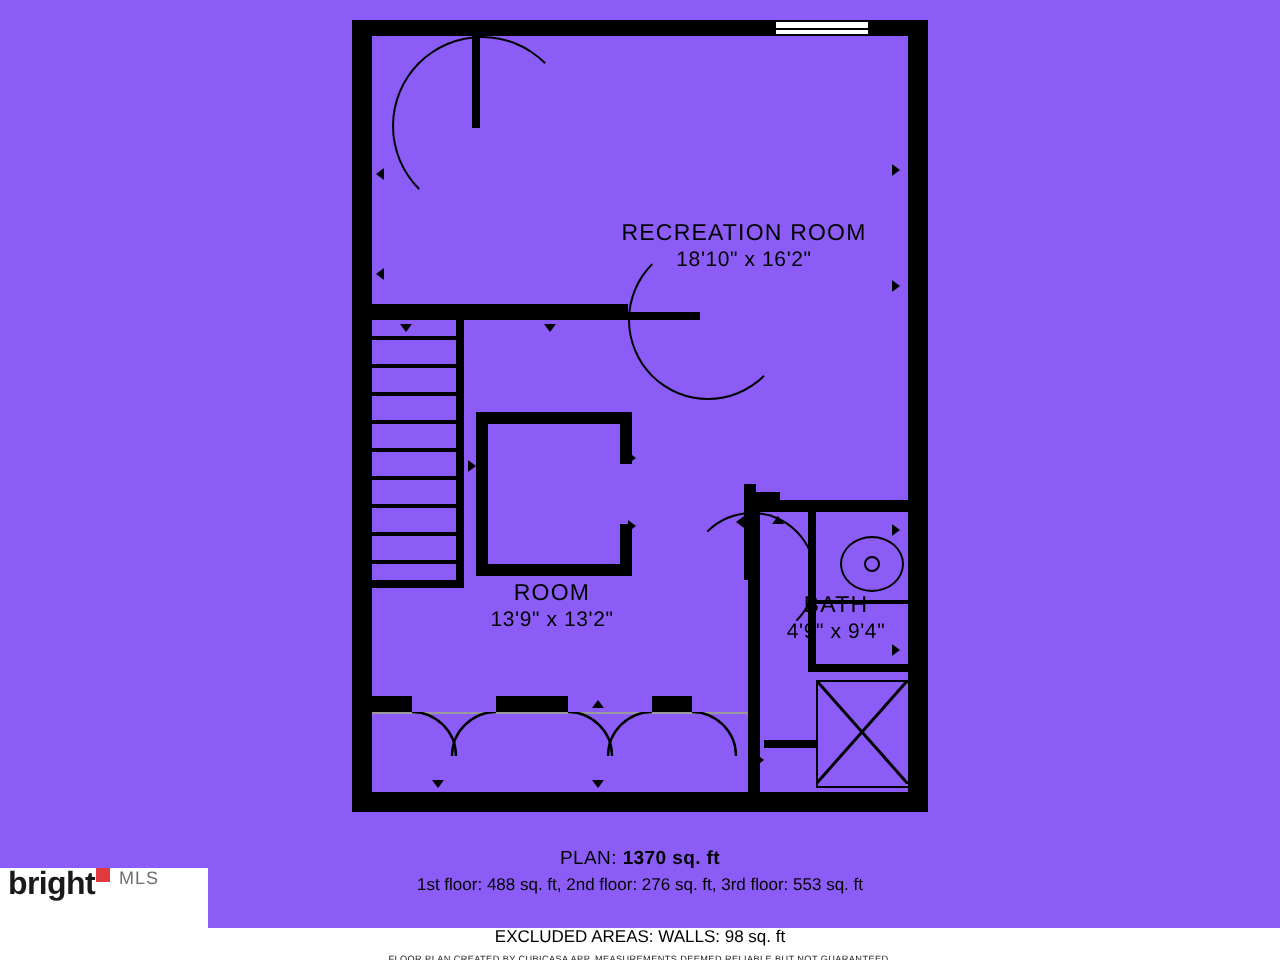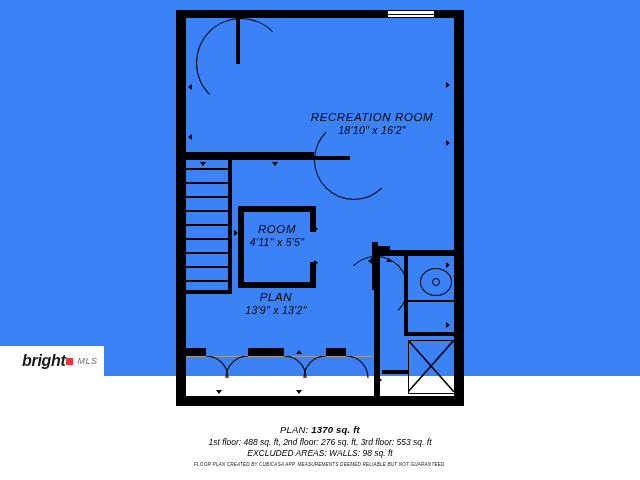--- a/index.html
+++ b/index.html
@@ -11,23 +11,22 @@
     width: 640px;
     height: 480px;
     font-family: "Liberation Sans", sans-serif;
     position: relative;
     overflow: hidden;
   }
   #stage {
     position: absolute;
     left: 0; top: 0;
     width: 640px;
-    height: 376px;
-    background: #3b82f6;
-    font-style: italic;
+    height: 464px;
+    background: #8b5cf6;
   }
   
   #plan {
     position: absolute;
     left: 176px;
     top: 10px;
     width: 288px;
     height: 396px;
   }
   .wall {
@@ -109,39 +108,39 @@
     font-weight: bold;
     letter-spacing: 0.2px;
   }
   #footer .total .tot-label { font-weight: normal; }
   #footer .floors {
     font-size: 8.5px;
     margin-top: 2px;
   }
   #footer .excluded {
     font-size: 8.5px;
-    margin-top: 1px;
+    margin-top: 16px;
   }
   #footer .disclaimer {
     font-size: 4.6px;
     margin-top: 4px;
     letter-spacing: 0.2px;
     color: #222;
   }
   
   #logo {
     position: absolute;
     left: 0;
     bottom: 0;
     width: 104px;
     height: 30px;
     background: #ffffff;
     display: flex;
-    align-items: center;
-    padding-left: 22px;
+    align-items: flex-start;
+    padding-left: 4px;
     box-sizing: border-box;
   }
   #logo .brand {
     font-size: 16px;
     font-weight: bold;
     color: #1a1a1a;
     letter-spacing: -0.3px;
   }
   #logo .sq {
     display: inline-block;
@@ -266,30 +265,30 @@
     <div class="arrow down" style="left:120px; top:380px;"></div>
     <div class="arrow down" style="left:40px; top:380px;"></div>
     <div class="arrow right" style="left:58px; top:220px;"></div>
     <div class="wall" style="left:196px; top:232px; width:6px; height:14px;"></div>
 
     <div class="label" style="left:96px; top:100px; width:200px;">
       <span class="name">RECREATION ROOM</span>
       <span class="dims">18'10" x 16'2"</span>
     </div>
 
-    <div class="label" style="left:41px; top:212px; width:120px;">
+
+    <div class="label" style="left:40px; top:280px; width:120px;">
       <span class="name">ROOM</span>
-      <span class="dims">4'11" x 5'5"</span>
-    </div>
-
-    <div class="label" style="left:40px; top:280px; width:120px;">
-      <span class="name">PLAN</span>
       <span class="dims">13'9" x 13'2"</span>
     </div>
 
+    <div class="label" style="left:196px; top:286px; width:92px;">
+      <span class="name">BATH</span>
+      <span class="dims">4'9" x 9'4"</span>
+    </div>
 
   </div>
 
   <div id="footer">
     <div class="total">
       <span class="tot-label">PLAN:</span>
       <span>1370 sq. ft</span>
     </div>
     <div class="floors">1st floor: 488 sq. ft, 2nd floor: 276 sq. ft, 3rd floor: 553 sq. ft</div>
     <div class="excluded">EXCLUDED AREAS: WALLS: 98 sq. ft</div>

